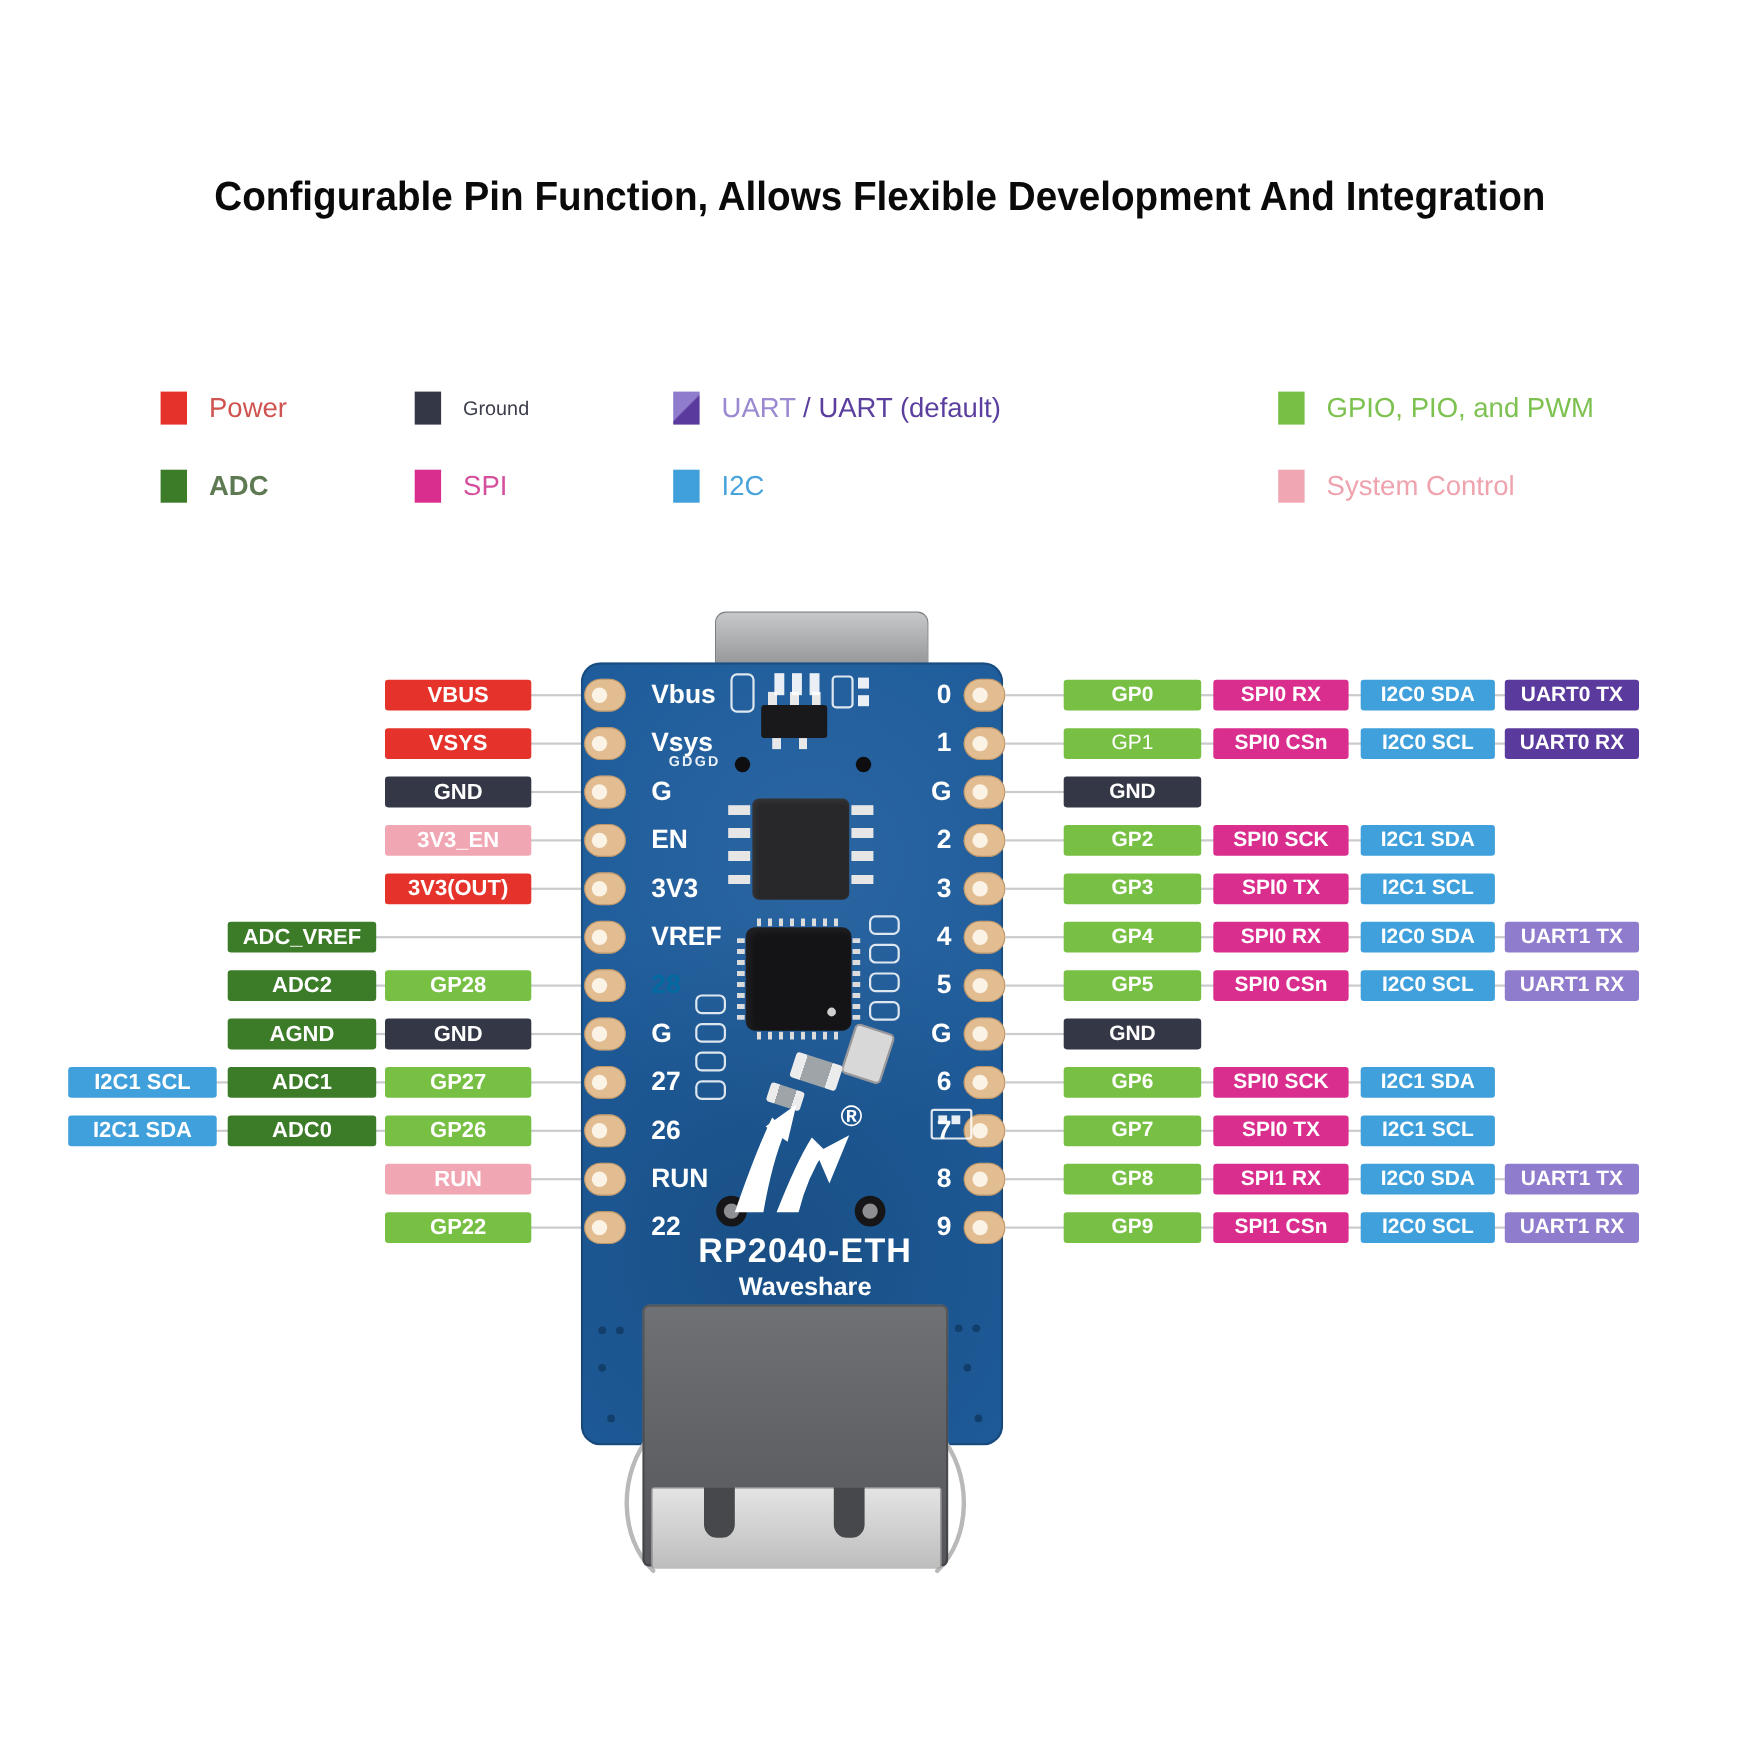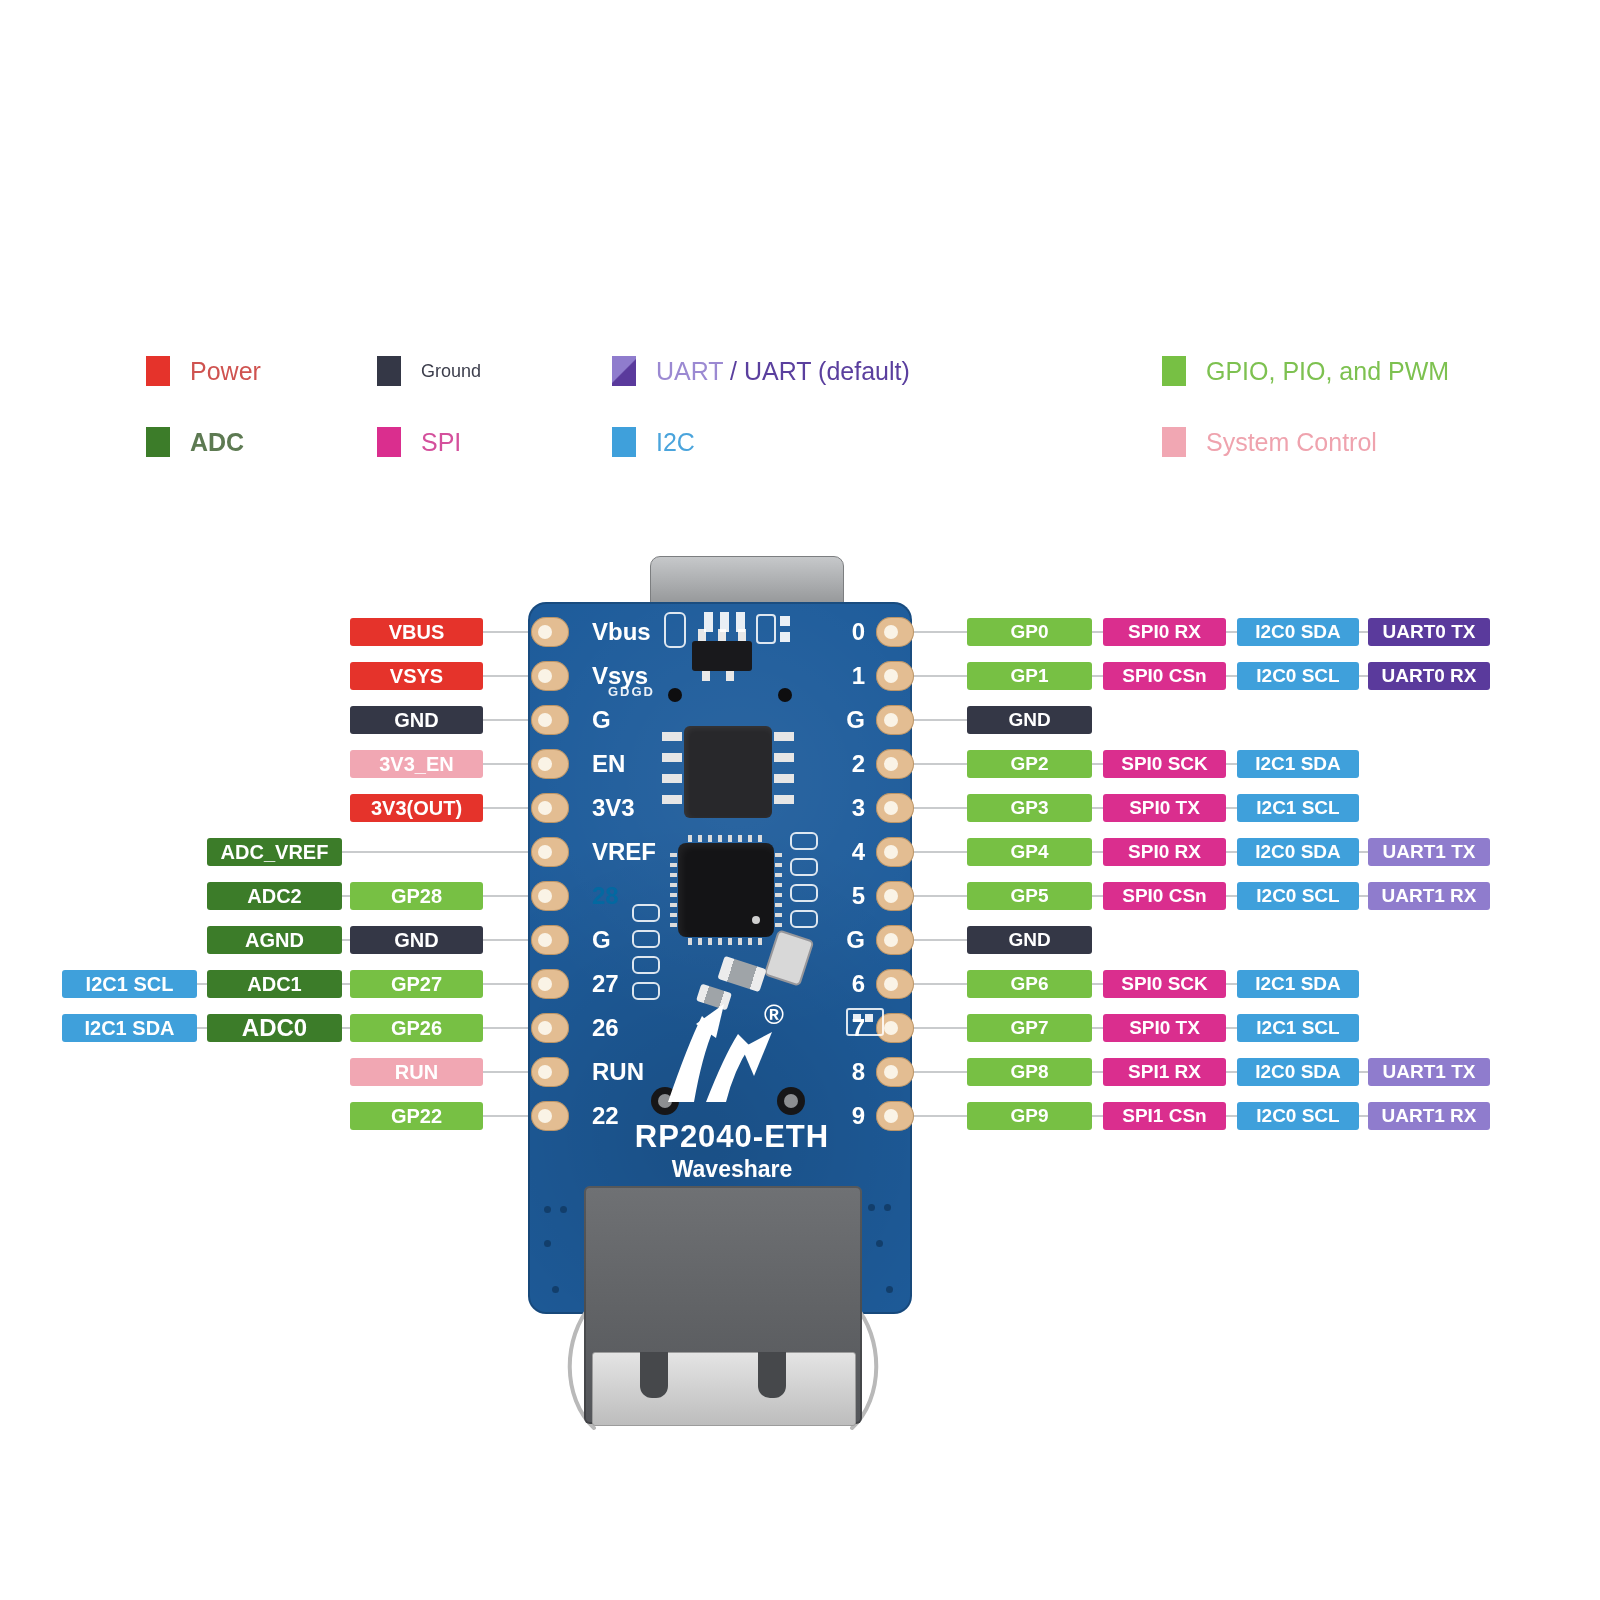--- a/index.html
+++ b/index.html
@@ -33,20 +33,21 @@
              box-shadow:inset 0 0 0 2px rgba(0,0,0,.22);}
   #jack-metal{left:592px;top:1352px;width:262px;height:72px;z-index:6;border:1px solid #9c9c9c;
               background:linear-gradient(180deg,#e4e4e4,#bdbdbd);border-radius:3px;}
   .jack-slot{top:1352px;width:28px;height:46px;background:#46484b;border-radius:0 0 12px 12px;z-index:7;}
 </style>
 </head>
 <body>
 
 <div id="canvas">
 
+  <div id="subtitle" class="abs"><span>Configurable Pin Function, Allows Flexible Development And Integration</span></div>
 
   <div id="legend">
       <div style="position: absolute; left: 146px; top: 356px; width: 24px; height: 30px; background: rgb(229, 51, 43);"></div>
       <div style="position: absolute; left: 190px; top: 356px; height: 30px; display: flex; align-items: center; font-size: 25px; white-space: pre; color: rgb(207, 83, 80);">Power</div>
       <div style="position: absolute; left: 377px; top: 356px; width: 24px; height: 30px; background: rgb(52, 55, 70);"></div>
       <div style="position: absolute; left: 421px; top: 356px; height: 30px; display: flex; align-items: center; font-size: 18px; white-space: pre; color: rgb(60, 62, 76);">Ground</div>
       <div style="position: absolute; left: 612px; top: 356px; width: 24px; height: 30px; background: linear-gradient(135deg, rgb(143, 124, 205) 0px, rgb(143, 124, 205) 48%, rgb(90, 58, 156) 52%);"></div>
       <div style="position: absolute; left: 656px; top: 356px; height: 30px; display: flex; align-items: center; font-size: 25px; white-space: pre;"><span style="color: rgb(155, 137, 210);">UART </span><span style="color: rgb(90, 63, 158);">/ UART (default)</span></div>
       <div style="position: absolute; left: 1162px; top: 356px; width: 24px; height: 30px; background: rgb(119, 192, 68);"></div>
       <div style="position: absolute; left: 1206px; top: 356px; height: 30px; display: flex; align-items: center; font-size: 25px; white-space: pre; color: rgb(125, 193, 80);">GPIO, PIO, and PWM</div>
@@ -198,21 +199,21 @@
       <div style="position: absolute; left: 72px; top: 983px; width: 473px; height: 2px; background: rgb(201, 203, 205); z-index: 1;"></div>
       <div style="position: absolute; left: 62px; top: 970px; width: 135px; height: 28px; background: rgb(63, 160, 219); z-index: 2; border-radius: 3px; display: flex; align-items: center; justify-content: center; color: rgb(255, 255, 255); font-weight: bold; font-size: 20px;">I2C1 SCL</div>
       <div style="position: absolute; left: 207px; top: 970px; width: 135px; height: 28px; background: rgb(60, 124, 41); z-index: 2; border-radius: 3px; display: flex; align-items: center; justify-content: center; color: rgb(255, 255, 255); font-weight: bold; font-size: 20px;">ADC1</div>
       <div style="position: absolute; left: 350px; top: 970px; width: 133px; height: 28px; background: rgb(119, 192, 68); z-index: 2; border-radius: 3px; display: flex; align-items: center; justify-content: center; color: rgb(255, 255, 255); font-weight: bold; font-size: 20px;">GP27</div>
       <div style="position: absolute; left: 531px; top: 969px; width: 38px; height: 30px; background: rgb(227, 189, 146); z-index: 4; border-radius: 15px; box-shadow: rgba(140, 100, 50, 0.45) 0px 0px 0px 1px inset;">
         <div style="position: absolute; left: 7px; top: 8px; width: 14px; height: 14px; border-radius: 50%; background: rgb(250, 243, 230);"></div>
       </div>
       <div style="position: absolute; left: 592px; top: 970px; width: 120px; height: 28px; z-index: 6; display: flex; align-items: center; color: rgb(255, 255, 255); font-weight: bold; font-size: 24px;">27</div>
       <div style="position: absolute; left: 72px; top: 1027px; width: 473px; height: 2px; background: rgb(201, 203, 205); z-index: 1;"></div>
       <div style="position: absolute; left: 62px; top: 1014px; width: 135px; height: 28px; background: rgb(63, 160, 219); z-index: 2; border-radius: 3px; display: flex; align-items: center; justify-content: center; color: rgb(255, 255, 255); font-weight: bold; font-size: 20px;">I2C1 SDA</div>
-      <div style="position: absolute; left: 207px; top: 1014px; width: 135px; height: 28px; background: rgb(60, 124, 41); z-index: 2; border-radius: 3px; display: flex; align-items: center; justify-content: center; color: rgb(255, 255, 255); font-weight: bold; font-size: 24px;">ADC0</div>
+      <div style="position: absolute; left: 207px; top: 1014px; width: 135px; height: 28px; background: rgb(60, 124, 41); z-index: 2; border-radius: 3px; display: flex; align-items: center; justify-content: center; color: rgb(255, 255, 255); font-weight: bold; font-size: 20px;">ADC0</div>
       <div style="position: absolute; left: 350px; top: 1014px; width: 133px; height: 28px; background: rgb(119, 192, 68); z-index: 2; border-radius: 3px; display: flex; align-items: center; justify-content: center; color: rgb(255, 255, 255); font-weight: bold; font-size: 20px;">GP26</div>
       <div style="position: absolute; left: 531px; top: 1013px; width: 38px; height: 30px; background: rgb(227, 189, 146); z-index: 4; border-radius: 15px; box-shadow: rgba(140, 100, 50, 0.45) 0px 0px 0px 1px inset;">
         <div style="position: absolute; left: 7px; top: 8px; width: 14px; height: 14px; border-radius: 50%; background: rgb(250, 243, 230);"></div>
       </div>
       <div style="position: absolute; left: 592px; top: 1014px; width: 120px; height: 28px; z-index: 6; display: flex; align-items: center; color: rgb(255, 255, 255); font-weight: bold; font-size: 24px;">26</div>
       <div style="position: absolute; left: 360px; top: 1071px; width: 185px; height: 2px; background: rgb(201, 203, 205); z-index: 1;"></div>
       <div style="position: absolute; left: 350px; top: 1058px; width: 133px; height: 28px; background: rgb(241, 167, 179); z-index: 2; border-radius: 3px; display: flex; align-items: center; justify-content: center; color: rgb(255, 255, 255); font-weight: bold; font-size: 20px;">RUN</div>
       <div style="position: absolute; left: 531px; top: 1057px; width: 38px; height: 30px; background: rgb(227, 189, 146); z-index: 4; border-radius: 15px; box-shadow: rgba(140, 100, 50, 0.45) 0px 0px 0px 1px inset;">
         <div style="position: absolute; left: 7px; top: 8px; width: 14px; height: 14px; border-radius: 50%; background: rgb(250, 243, 230);"></div>
       </div>
@@ -226,21 +227,21 @@
       <div style="position: absolute; left: 914px; top: 631px; width: 566px; height: 2px; background: rgb(201, 203, 205); z-index: 1;"></div>
       <div style="position: absolute; left: 967px; top: 618px; width: 125px; height: 28px; background: rgb(119, 192, 68); z-index: 2; border-radius: 3px; display: flex; align-items: center; justify-content: center; color: rgb(255, 255, 255); font-weight: bold; font-size: 19px;">GP0</div>
       <div style="position: absolute; left: 1103px; top: 618px; width: 123px; height: 28px; background: rgb(218, 46, 142); z-index: 2; border-radius: 3px; display: flex; align-items: center; justify-content: center; color: rgb(255, 255, 255); font-weight: bold; font-size: 19px;">SPI0 RX</div>
       <div style="position: absolute; left: 1237px; top: 618px; width: 122px; height: 28px; background: rgb(63, 160, 219); z-index: 2; border-radius: 3px; display: flex; align-items: center; justify-content: center; color: rgb(255, 255, 255); font-weight: bold; font-size: 19px;">I2C0 SDA</div>
       <div style="position: absolute; left: 1368px; top: 618px; width: 122px; height: 28px; background: rgb(90, 58, 156); z-index: 2; border-radius: 3px; display: flex; align-items: center; justify-content: center; color: rgb(255, 255, 255); font-weight: bold; font-size: 19px;">UART0 TX</div>
       <div style="position: absolute; left: 876px; top: 617px; width: 38px; height: 30px; background: rgb(227, 189, 146); z-index: 4; border-radius: 15px; box-shadow: rgba(140, 100, 50, 0.45) 0px 0px 0px 1px inset;">
         <div style="position: absolute; left: 8px; top: 8px; width: 14px; height: 14px; border-radius: 50%; background: rgb(250, 243, 230);"></div>
       </div>
       <div style="position: absolute; left: 810px; top: 618px; width: 55px; height: 28px; z-index: 6; display: flex; align-items: center; justify-content: flex-end; color: rgb(255, 255, 255); font-weight: bold; font-size: 24px;">0</div>
       <div style="position: absolute; left: 914px; top: 675px; width: 566px; height: 2px; background: rgb(201, 203, 205); z-index: 1;"></div>
-      <div style="position: absolute; left: 967px; top: 662px; width: 125px; height: 28px; background: rgb(119, 192, 68); z-index: 2; border-radius: 3px; display: flex; align-items: center; justify-content: center; color: rgb(255, 255, 255); font-weight: bold; font-size: 19px;">GP1</div>
+      <div style="position: absolute; left: 967px; top: 662px; width: 125px; height: 28px; background: rgb(119, 192, 68); z-index: 2; border-radius: 3px; display: flex; align-items: center; justify-content: center; color: rgb(255, 255, 255); font-weight: normal; font-size: 19px;">GP1</div>
       <div style="position: absolute; left: 1103px; top: 662px; width: 123px; height: 28px; background: rgb(218, 46, 142); z-index: 2; border-radius: 3px; display: flex; align-items: center; justify-content: center; color: rgb(255, 255, 255); font-weight: bold; font-size: 19px;">SPI0 CSn</div>
       <div style="position: absolute; left: 1237px; top: 662px; width: 122px; height: 28px; background: rgb(63, 160, 219); z-index: 2; border-radius: 3px; display: flex; align-items: center; justify-content: center; color: rgb(255, 255, 255); font-weight: bold; font-size: 19px;">I2C0 SCL</div>
       <div style="position: absolute; left: 1368px; top: 662px; width: 122px; height: 28px; background: rgb(90, 58, 156); z-index: 2; border-radius: 3px; display: flex; align-items: center; justify-content: center; color: rgb(255, 255, 255); font-weight: bold; font-size: 19px;">UART0 RX</div>
       <div style="position: absolute; left: 876px; top: 661px; width: 38px; height: 30px; background: rgb(227, 189, 146); z-index: 4; border-radius: 15px; box-shadow: rgba(140, 100, 50, 0.45) 0px 0px 0px 1px inset;">
         <div style="position: absolute; left: 8px; top: 8px; width: 14px; height: 14px; border-radius: 50%; background: rgb(250, 243, 230);"></div>
       </div>
       <div style="position: absolute; left: 810px; top: 662px; width: 55px; height: 28px; z-index: 6; display: flex; align-items: center; justify-content: flex-end; color: rgb(255, 255, 255); font-weight: bold; font-size: 24px;">1</div>
       <div style="position: absolute; left: 914px; top: 719px; width: 168px; height: 2px; background: rgb(201, 203, 205); z-index: 1;"></div>
       <div style="position: absolute; left: 967px; top: 706px; width: 125px; height: 28px; background: rgb(52, 55, 70); z-index: 2; border-radius: 3px; display: flex; align-items: center; justify-content: center; color: rgb(255, 255, 255); font-weight: bold; font-size: 19px;">GND</div>
       <div style="position: absolute; left: 876px; top: 705px; width: 38px; height: 30px; background: rgb(227, 189, 146); z-index: 4; border-radius: 15px; box-shadow: rgba(140, 100, 50, 0.45) 0px 0px 0px 1px inset;">

